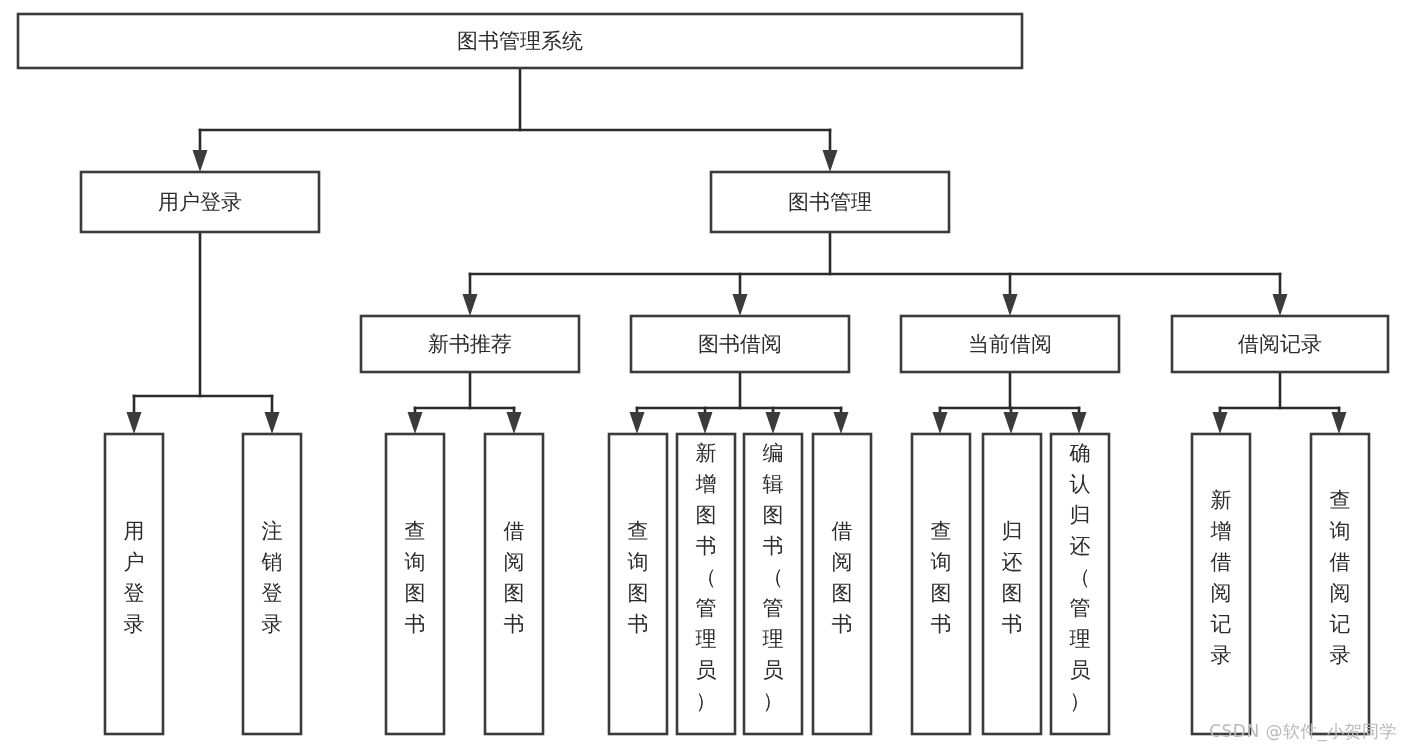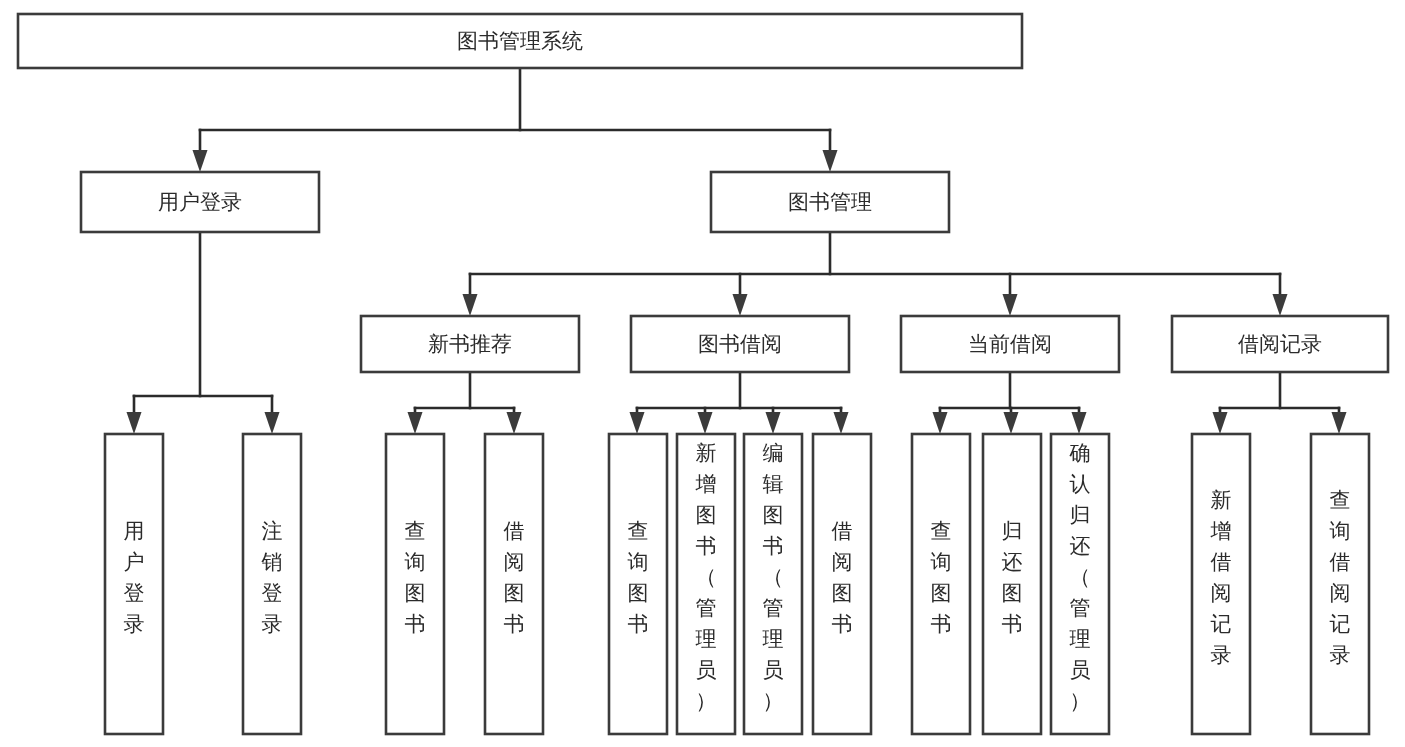--- a/index.html
+++ b/index.html
@@ -217,13 +217,14 @@
         <g>
           <rect class="node-box" x="1192" y="434" width="58" height="300"></rect>
           <text class="node-label-vertical" x="1221" y="506.5"><tspan x="1221" dy="0">新</tspan><tspan x="1221" dy="31">增</tspan><tspan x="1221" dy="31">借</tspan><tspan x="1221" dy="31">阅</tspan><tspan x="1221" dy="31">记</tspan><tspan x="1221" dy="31">录</tspan></text>
         </g>
         <g>
           <rect class="node-box" x="1311" y="434" width="58" height="300"></rect>
           <text class="node-label-vertical" x="1340" y="506.5"><tspan x="1340" dy="0">查</tspan><tspan x="1340" dy="31">询</tspan><tspan x="1340" dy="31">借</tspan><tspan x="1340" dy="31">阅</tspan><tspan x="1340" dy="31">记</tspan><tspan x="1340" dy="31">录</tspan></text>
         </g>
       </g>
   </svg>
+  <div class="watermark-text">CSDN @软件_小贺同学</div>
 </div>
 
 </body></html>

